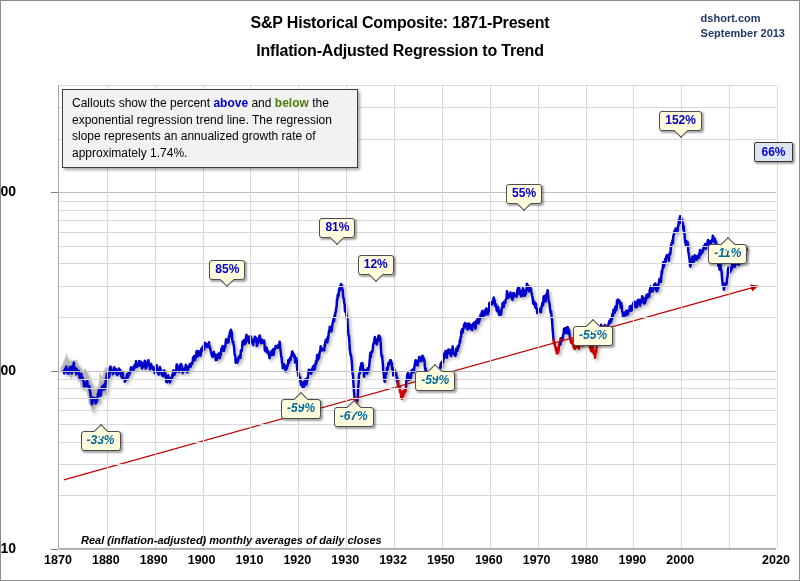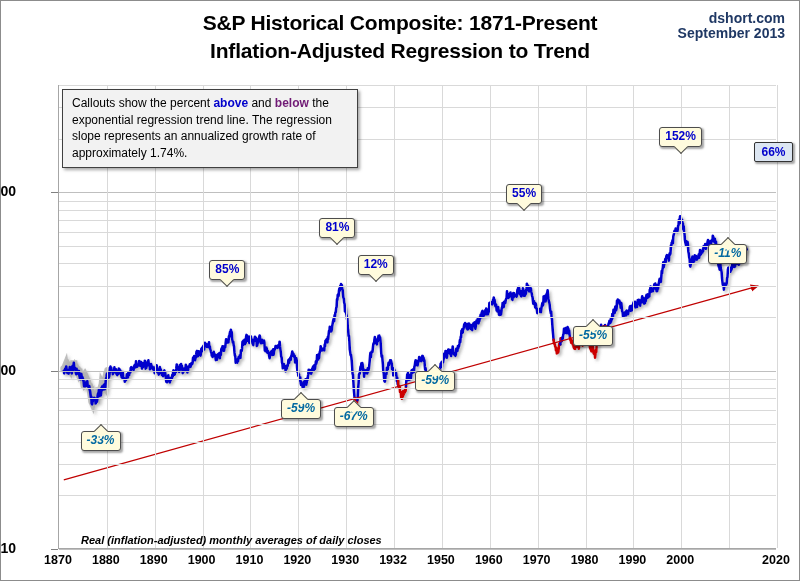--- a/index.html
+++ b/index.html
@@ -3,23 +3,23 @@
 <meta charset="utf-8">
 <style>
   html,body{margin:0;padding:0;background:#fff;}
   body{font-family:"Liberation Sans",sans-serif;}
   #chart-root{
     position:relative;width:800px;height:581px;background:#ffffff;
     border:1px solid #8c8c8c;box-sizing:border-box;overflow:hidden;
   }
   
   .title-block{position:absolute;left:0;right:0;top:8px;text-align:center;pointer-events:none;}
-  .title-line{font-size:21px;font-weight:bold;color:#000;line-height:28px;letter-spacing:-0.2px;}
-  .attrib{position:absolute;right:14px;top:10px;text-align:right;color:#1F3864;
-          font-size:14px;font-weight:bold;line-height:15px;}
+  .title-line{font-size:16px;font-weight:bold;color:#000;line-height:28px;letter-spacing:-0.2px;}
+  .attrib{position:absolute;right:14px;top:10px;text-align:left;color:#1F3864;
+          font-size:11px;font-weight:bold;line-height:15px;}
   
   .plot{position:absolute;left:57px;top:84px;width:718px;height:464px;
         border-left:1px solid #a6a6a6;border-bottom:1px solid #a6a6a6;box-sizing:border-box;}
   .gridline-h{position:absolute;left:0;right:0;height:0;border-top:1px solid #d9d9d9;}
   .gridline-h.major{border-top-color:#bfbfbf;}
   .gridline-v{position:absolute;top:0;bottom:0;width:0;border-left:1px solid #d9d9d9;}
   .ytick-label{position:absolute;right:783px;width:60px;text-align:right;font-size:14px;
                font-weight:bold;color:#000;}
   .ytick-mark{position:absolute;width:7px;height:0;border-top:1px solid #808080;}
   .xtick-label{position:absolute;top:552px;width:60px;margin-left:-30px;text-align:center;
@@ -40,21 +40,21 @@
   .callout.tail-up .tail{left:50%;margin-left:-5px;top:-6px;
                  transform:rotate(135deg);}
   .badge-latest{position:absolute;background:#DCE6F2;border:1px solid #333;border-radius:2px;
                 padding:2px 6px;font-size:12px;font-weight:bold;color:#0000CC;
                 box-shadow:1.5px 1.5px 2px rgba(0,0,0,0.35);}
   
   .note-box{position:absolute;background:#F2F2F2;border:1px solid #404040;
             box-shadow:2px 2px 3px rgba(0,0,0,0.35);font-size:12px;color:#000;
             line-height:16.5px;padding:5px 9px 6px 9px;}
   .note-box b.up{color:#0000CC;}
-  .note-box b.dn{color:#701a75;}
+  .note-box b.dn{color:#4d7c0f;}
   .footnote{position:absolute;font-size:11px;font-weight:bold;font-style:italic;color:#000;}
 </style>
 </head>
 <body>
 
 <div id="chart-root">
 
   <div class="title-block">
     <div class="title-line">S&amp;P Historical Composite: 1871-Present</div>
     <div class="title-line">Inflation-Adjusted Regression to Trend</div>
@@ -183,17 +183,17 @@
       <div class="xtick-label" style="left: 775px;">2020</div>
       <div class="callout below tail-up" style="left: 69.5067px; top: 429.859px; margin-left: 10px;">-33%<span class="tail"></span></div>
       <div class="callout above tail-down" style="left: 208.32px; top: 259.088px;">85%<span class="tail"></span></div>
       <div class="callout below tail-up" style="left: 280.12px; top: 398.137px;">-59%<span class="tail"></span></div>
       <div class="callout above tail-down" style="left: 318.413px; top: 217.199px;">81%<span class="tail"></span></div>
       <div class="callout below tail-up" style="left: 332.773px; top: 405.959px;">-67%<span class="tail"></span></div>
       <div class="callout above tail-down" style="left: 356.707px; top: 253.942px;">12%<span class="tail"></span></div>
       <div class="callout below tail-up" style="left: 414.147px; top: 369.56px;">-59%<span class="tail"></span></div>
       <div class="callout above tail-down" style="left: 505.093px; top: 182.982px;">55%<span class="tail"></span></div>
       <div class="callout below tail-up" style="left: 572.107px; top: 325.176px;">-55%<span class="tail"></span></div>
-      <div class="callout above tail-down" style="left: 658.267px; top: 109.839px; margin-top: 16px;">152%<span class="tail"></span></div>
+      <div class="callout above tail-down" style="left: 658.267px; top: 109.839px;">152%<span class="tail"></span></div>
       <div class="callout below tail-up" style="left: 707.347px; top: 242.982px;">-11%<span class="tail"></span></div>
       <div class="badge-latest" style="left: 753.493px; top: 141.302px;">66%</div>
     </div>
 </div>
 
 </body></html>

